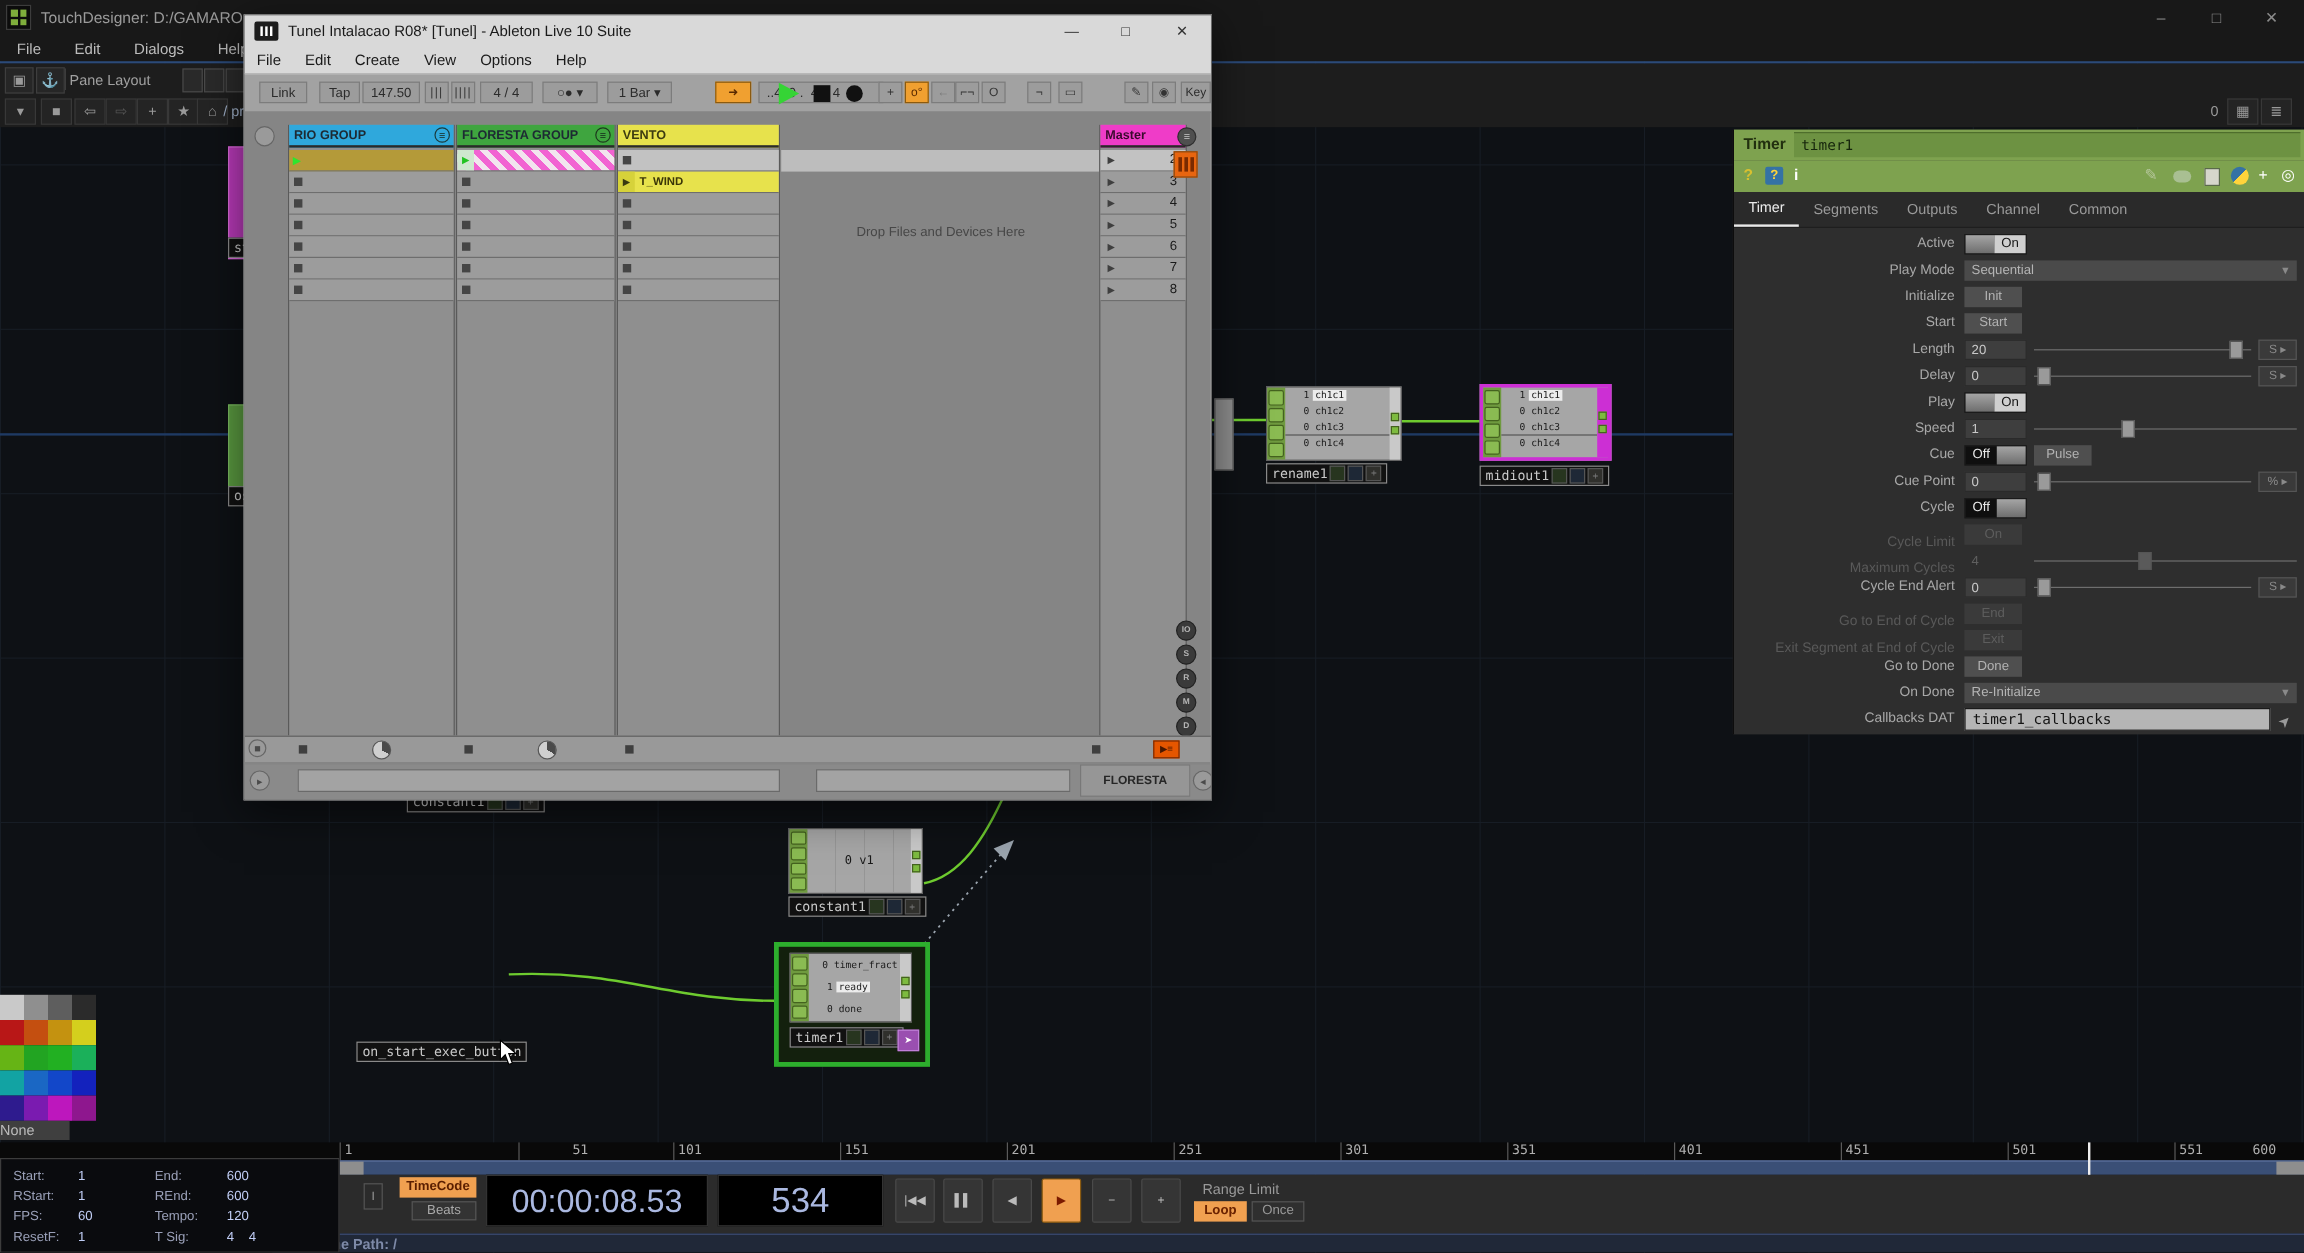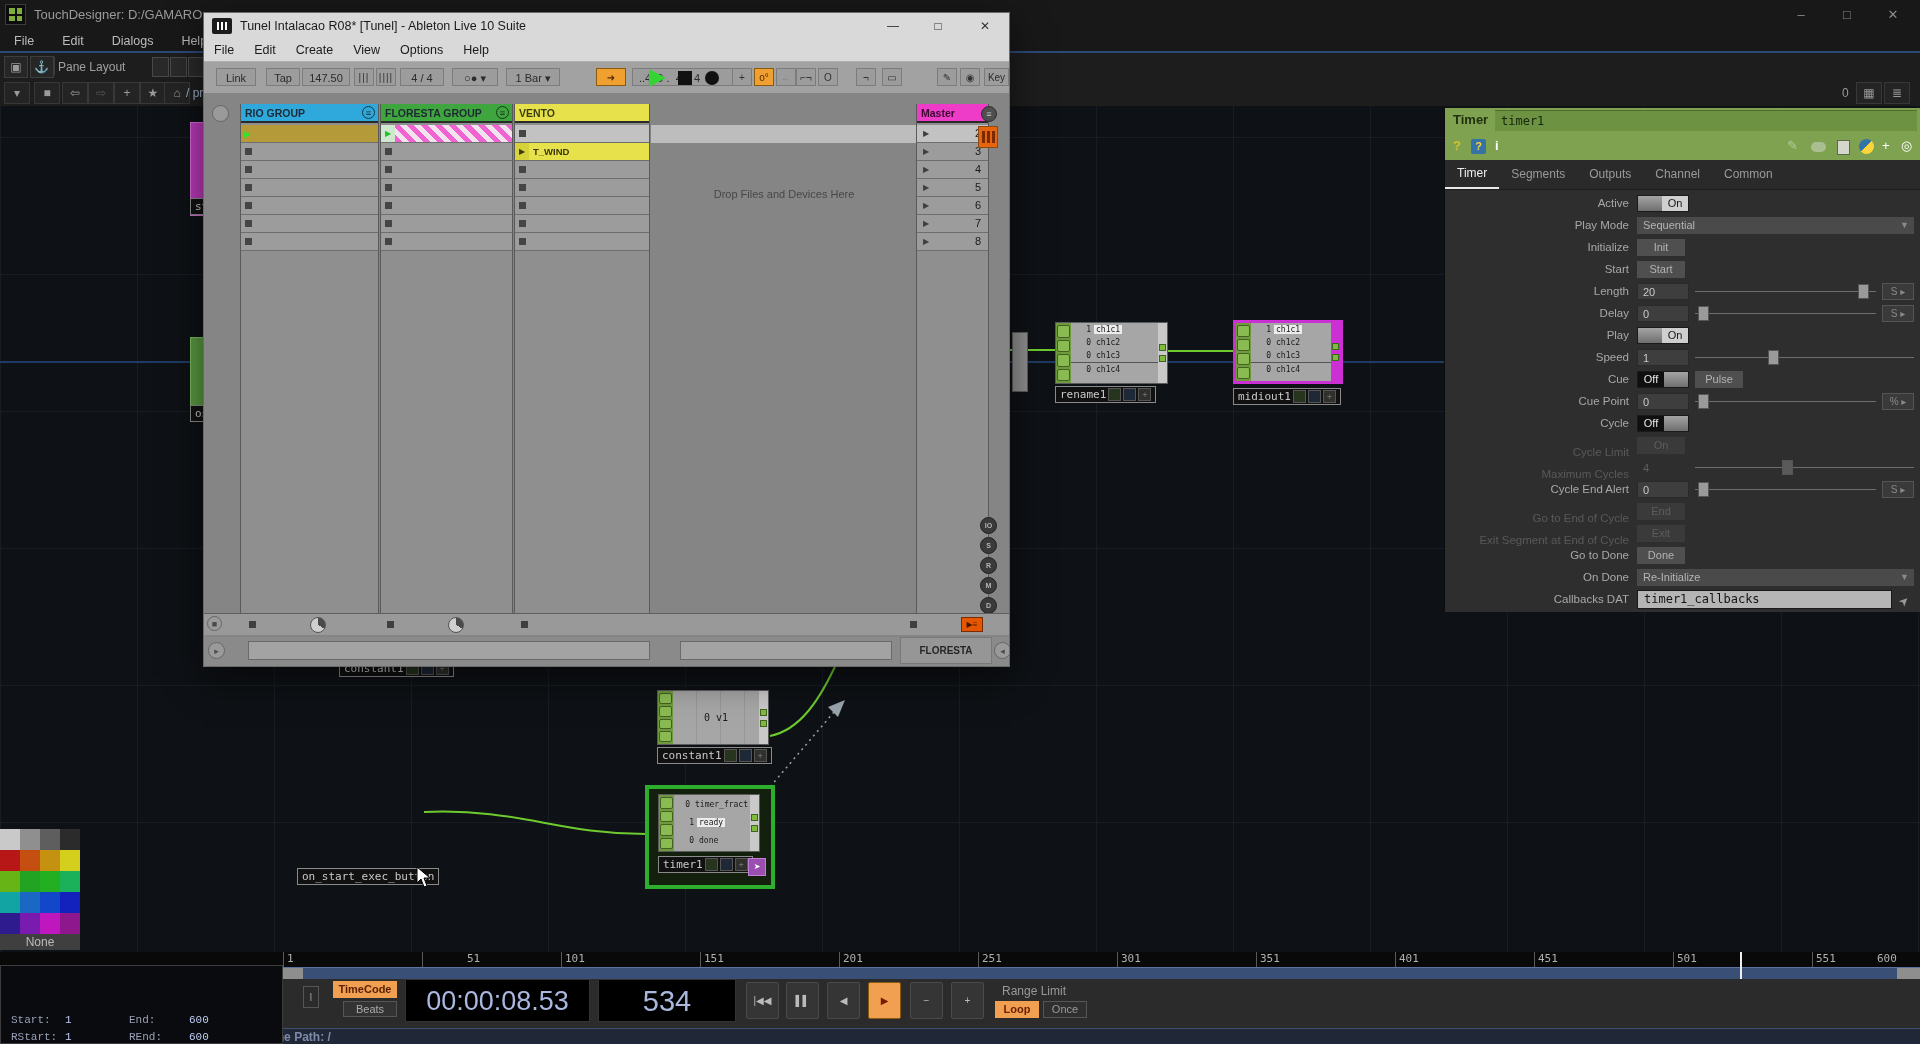--- a/index.html
+++ b/index.html
@@ -134,37 +134,37 @@
   #ruler{left:0;top:952px;width:1920px;height:15px;background:#090909;z-index:5;}
   .tick{position:absolute;top:0;height:15px;border-left:1px solid #5a5a5a;padding-left:3px;color:#b0b0b0;font-family:"DejaVu Sans Mono",monospace;font-size:11px;line-height:14px;}
   #scrollbar{left:0;top:967px;width:1920px;height:12px;background:#3a4f76;border-top:1px solid #5d739f;z-index:5;box-sizing:border-box;}
   .sbh{top:0;height:11px;background:#8e8e8e;}
   #playhead{left:1740px;top:952px;width:2px;height:27px;background:#eee;z-index:6;}
   #transportbar{left:0;top:979px;width:1920px;height:49px;background:#2b2b2b;z-index:5;}
   #pathbar{left:227px;top:1028px;width:1693px;height:16px;background:#202838;border-top:1px solid #3e4e75;z-index:5;box-sizing:border-box;}
   #slashbox{left:6px;top:1px;width:20px;height:13px;border:1px solid #4a5a80;color:#9aaacf;font-size:10px;text-align:center;line-height:12px;box-sizing:border-box;}
   #timepath{left:36px;top:1px;color:#7e8aa8;font-size:12px;font-weight:bold;}
   #infopanel{left:0;top:965px;width:283px;height:79px;background:#0a0b0e;border:1px solid #3c3c3c;z-index:6;box-sizing:border-box;}
-  .inforow{position:absolute;left:0;width:100%;height:17px;font-family:Liberation Mono, monospace;font-size:11px;margin-top:40px;}
+  .inforow{position:absolute;left:0;width:100%;height:17px;font-family:Liberation Sans, sans-serif;font-size:11px;}
   .inforow span{position:absolute;white-space:pre;}
   .ilab{color:#9aa0b8;} .ival{color:#c0cdf5;}
   #ibtn{left:303px;top:986px;width:16px;height:22px;border:1px solid #555;color:#999;font-size:10px;text-align:center;line-height:21px;z-index:6;box-sizing:border-box;}
   #tcbtn{left:333px;top:981px;width:64px;height:17px;background:#f0a050;color:#5a1e00;font-size:11px;font-weight:bold;text-align:center;line-height:17px;z-index:6;}
   #beatsbtn{left:343px;top:1001px;width:54px;height:16px;background:#333;border:1px solid #555;color:#aaa;font-size:11px;text-align:center;line-height:15px;z-index:6;box-sizing:border-box;}
   #tcdisp{left:405px;top:979px;width:185px;height:43px;background:#000;border:1px solid #333;color:#aab8e0;font-size:27px;text-align:center;line-height:42px;z-index:6;box-sizing:border-box;}
   #frdisp{left:598px;top:979px;width:138px;height:43px;background:#000;border:1px solid #333;color:#aab8e0;font-size:29px;text-align:center;line-height:42px;z-index:6;box-sizing:border-box;}
   .trbtn{top:982px;width:33px;height:37px;background:#353535;border:1px solid #4a4a4a;border-radius:2px;color:#bbb;font-size:10px;text-align:center;line-height:36px;z-index:6;box-sizing:border-box;}
   .trbtn.play{background:#f0a050;color:#7a1a00;border-color:#8a5a10;}
   #rlimit{left:1002px;top:984px;color:#999;font-size:12px;z-index:6;}
   #loopbtn{left:995px;top:1001px;width:44px;height:17px;background:#f0a050;color:#6a2200;font-size:11px;font-weight:bold;text-align:center;line-height:17px;z-index:6;}
   #oncebtn{left:1043px;top:1001px;width:44px;height:17px;background:#2f2f2f;border:1px solid #555;color:#999;font-size:11px;text-align:center;line-height:15px;z-index:6;box-sizing:border-box;}
   
   #palette{left:0;top:829px;width:82px;z-index:4;}
   .sw{position:absolute;width:20px;height:21px;}
-  #nonebar{left:0;top:934px;width:80px;height:16px;background:#3f3f3f;color:#bbb;font-size:12px;text-align:center;line-height:16px;z-index:4;}
+  #nonebar{left:0;top:934px;width:58px;height:16px;background:#3f3f3f;color:#bbb;font-size:12px;text-align:left;line-height:16px;z-index:4;}
   #cursor{z-index:30;}
 </style>
 </head>
 <body>
 
 <div id="root">
 
   <div class="abs" id="net-blueline"></div>
 
   <svg class="abs" id="wires" width="1920" height="1044">
@@ -362,21 +362,21 @@
     <div class="abs tbico2" style="left:164px;">⌂</div>
     <div class="abs" id="td-path">/ proje</div>
     <div class="abs" id="td-counter">0</div>
     <div class="abs tbico2" style="left:1856px;">▦</div>
     <div class="abs tbico2" style="left:1884px;">≣</div>
   </div>
 
   <div class="abs" id="ruler">
       <div class="tick" id="end-tick" style="left:1874px;border-left:none;">600</div>
       <div class="tick" style="left: 283px;">1</div>
-      <div class="tick" style="left: 422px; padding-left: 44px;">51</div>
+      <div class="tick" style="left: 432px; padding-left: 44px;">51</div>
       <div class="tick" style="left: 561px;">101</div>
       <div class="tick" style="left: 700px;">151</div>
       <div class="tick" style="left: 839px;">201</div>
       <div class="tick" style="left: 978px;">251</div>
       <div class="tick" style="left: 1117px;">301</div>
       <div class="tick" style="left: 1256px;">351</div>
       <div class="tick" style="left: 1395px;">401</div>
       <div class="tick" style="left: 1534px;">451</div>
       <div class="tick" style="left: 1673px;">501</div>
       <div class="tick" style="left: 1812px;">551</div>

